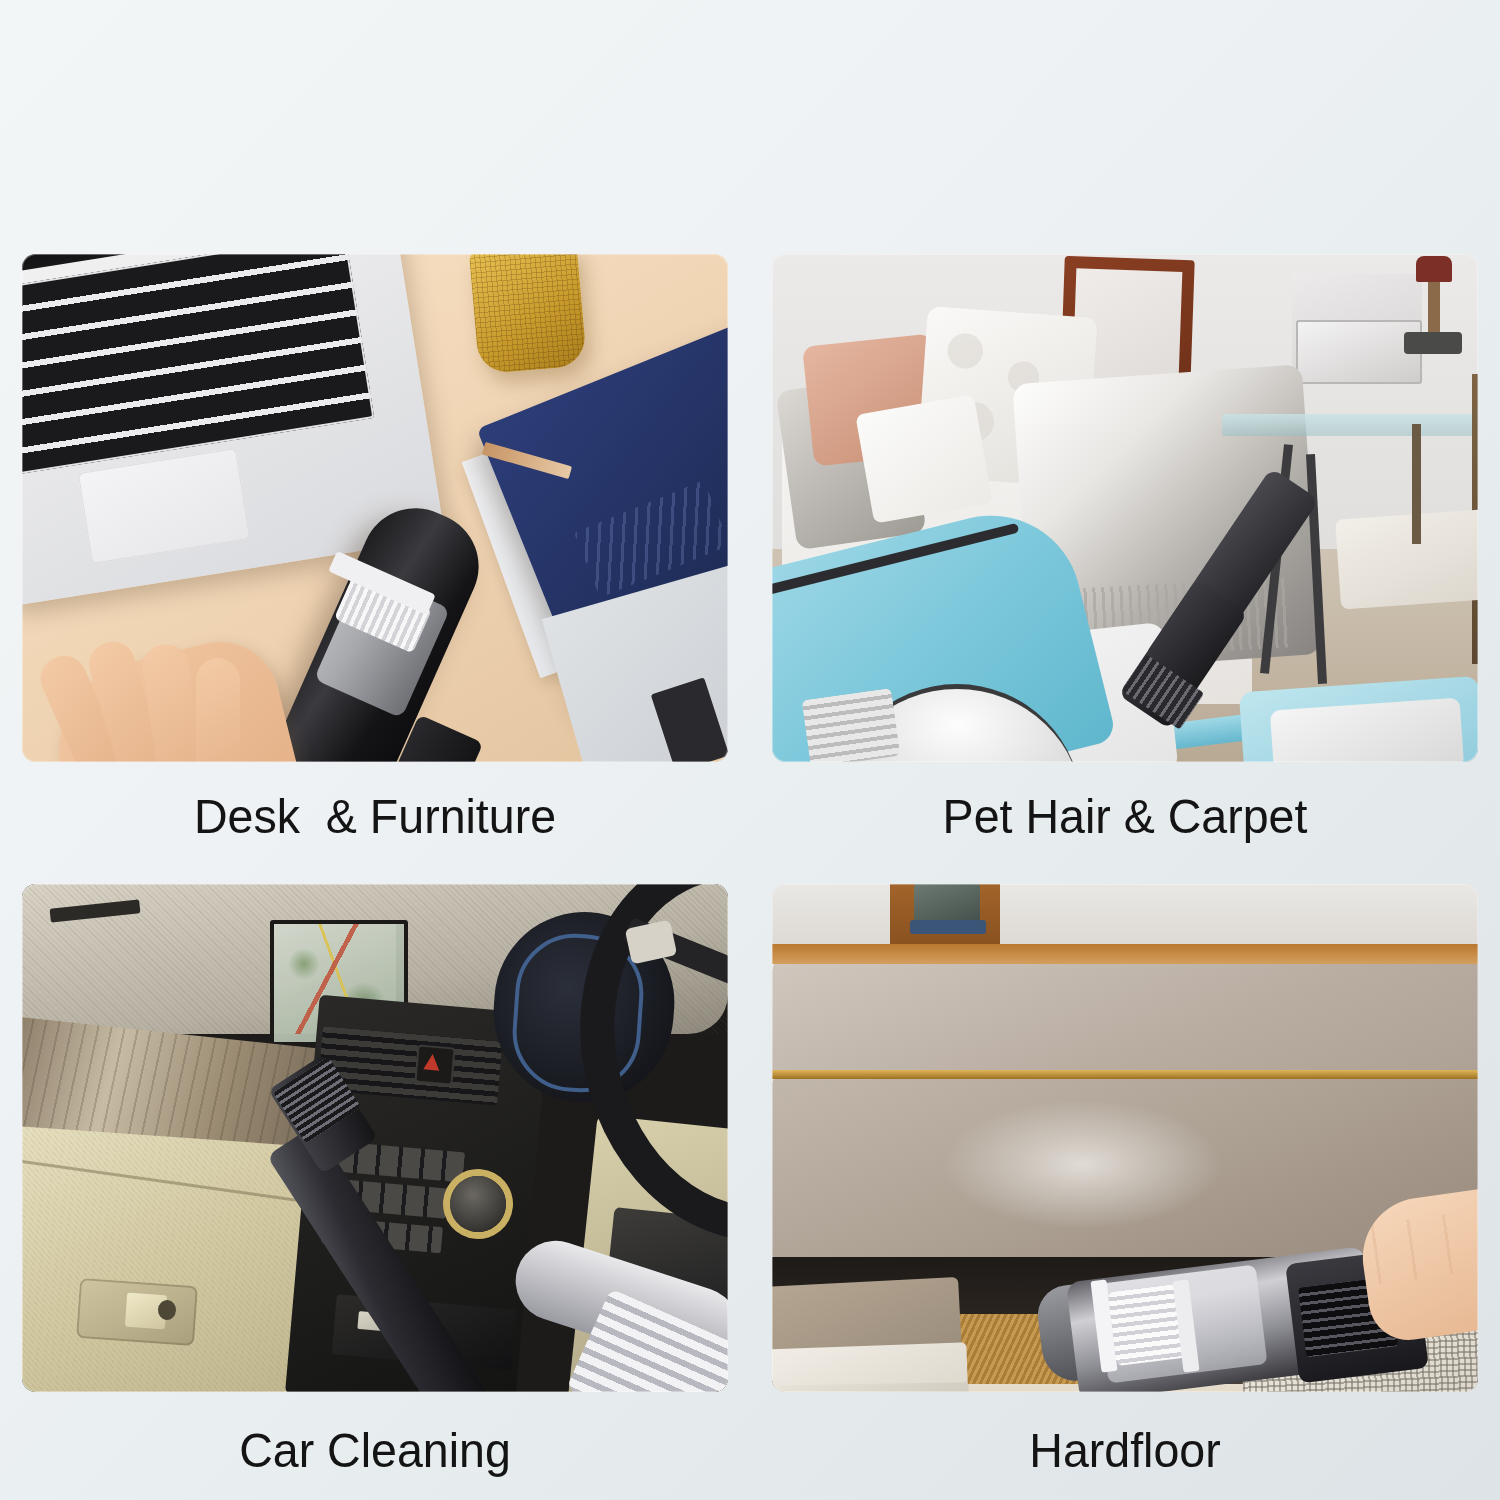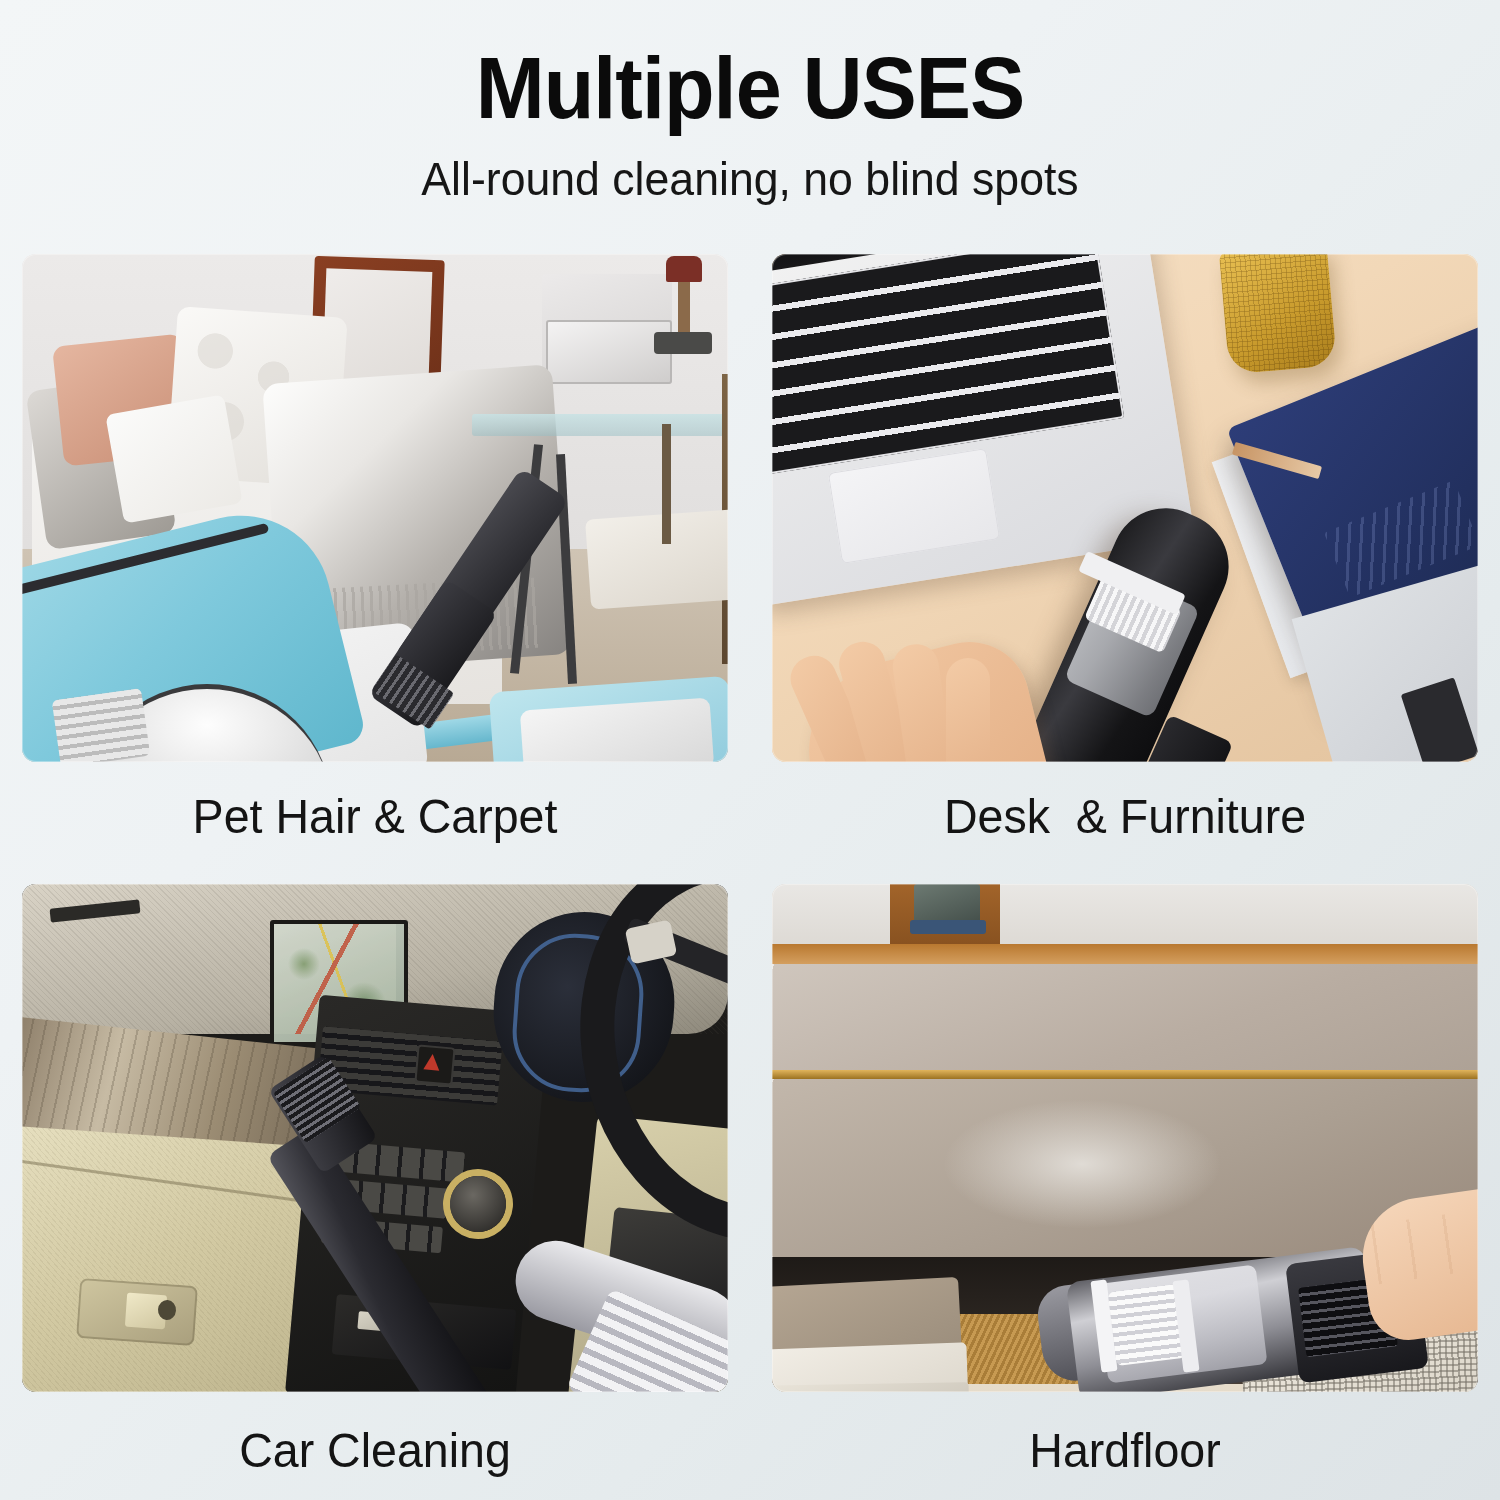--- a/index.html
+++ b/index.html
@@ -436,26 +436,55 @@
     content:"";position:absolute;inset:0;pointer-events:none;
     box-shadow:inset 0 0 0 1px rgba(255,255,255,.35);
     border-radius:14px;
   }
 </style>
 </head>
 <body>
 
 <div class="page">
 
-  <div class="header">
-    <h1 class="title">Multiple USES</h1>
-    <p class="subtitle">All-round cleaning, no blind spots</p>
-  </div>
 
   <div class="grid">
+
+    <div class="cell">
+      <div class="photo p1">
+        <div class="l desk"></div>
+        <div class="l lap-screen"></div>
+        <div class="l lap-body"></div>
+        <div class="l keyb"></div>
+        <div class="l keyb2"></div>
+        <div class="l trackpad"></div>
+        <div class="l pen1"></div>
+        <div class="l pen2"></div>
+        <div class="l pen3"></div>
+        <div class="l cup"></div>
+        <div class="l cup-mesh"></div>
+        <div class="l paper"></div>
+        <div class="l book"></div>
+        <div class="l book-emb"></div>
+        <div class="l paper2"></div>
+        <div class="l clip"></div>
+        <div class="l pencil"></div>
+        <div class="l vac-body"></div>
+        <div class="l vac-clear"></div>
+        <div class="l vac-filter"></div>
+        <div class="l vac-ring"></div>
+        <div class="l vac-tip"></div>
+        <div class="l hand"></div>
+        <div class="l fing f1"></div>
+        <div class="l fing f2"></div>
+        <div class="l fing f3"></div>
+        <div class="l fing f4"></div>
+      </div>
+      <div class="caption">Desk  &amp; Furniture</div>
+    </div>
 
     <div class="cell">
       <div class="photo p2">
         <div class="l wall"></div>
         <div class="l floor"></div>
         <div class="l mirror"></div>
         <div class="l mirror-in"></div>
         <div class="l shelf"></div>
         <div class="l shelf-b"></div>
         <div class="l lamp"></div>
@@ -481,53 +510,20 @@
         <div class="l vac-white"></div>
         <div class="l vac-blue"></div>
         <div class="l vac-seam"></div>
         <div class="l vac-round"></div>
         <div class="l vac-vents"></div>
         <div class="l tool"></div>
         <div class="l tool2"></div>
         <div class="l tool-br"></div>
       </div>
       <div class="caption">Pet Hair &amp; Carpet</div>
-    </div>
-
-    <div class="cell">
-      <div class="photo p1">
-        <div class="l desk"></div>
-        <div class="l lap-screen"></div>
-        <div class="l lap-body"></div>
-        <div class="l keyb"></div>
-        <div class="l keyb2"></div>
-        <div class="l trackpad"></div>
-        <div class="l pen1"></div>
-        <div class="l pen2"></div>
-        <div class="l pen3"></div>
-        <div class="l cup"></div>
-        <div class="l cup-mesh"></div>
-        <div class="l paper"></div>
-        <div class="l book"></div>
-        <div class="l book-emb"></div>
-        <div class="l paper2"></div>
-        <div class="l clip"></div>
-        <div class="l pencil"></div>
-        <div class="l vac-body"></div>
-        <div class="l vac-clear"></div>
-        <div class="l vac-filter"></div>
-        <div class="l vac-ring"></div>
-        <div class="l vac-tip"></div>
-        <div class="l hand"></div>
-        <div class="l fing f1"></div>
-        <div class="l fing f2"></div>
-        <div class="l fing f3"></div>
-        <div class="l fing f4"></div>
-      </div>
-      <div class="caption">Desk  &amp; Furniture</div>
     </div>
 
     <div class="cell">
       <div class="photo p4">
         <div class="l dark1"></div>
         <div class="l dashtop"></div>
         <div class="l dashtop-tex"></div>
         <div class="l vent-top"></div>
         <div class="l navscreen"></div>
         <div class="l navmap"></div>

